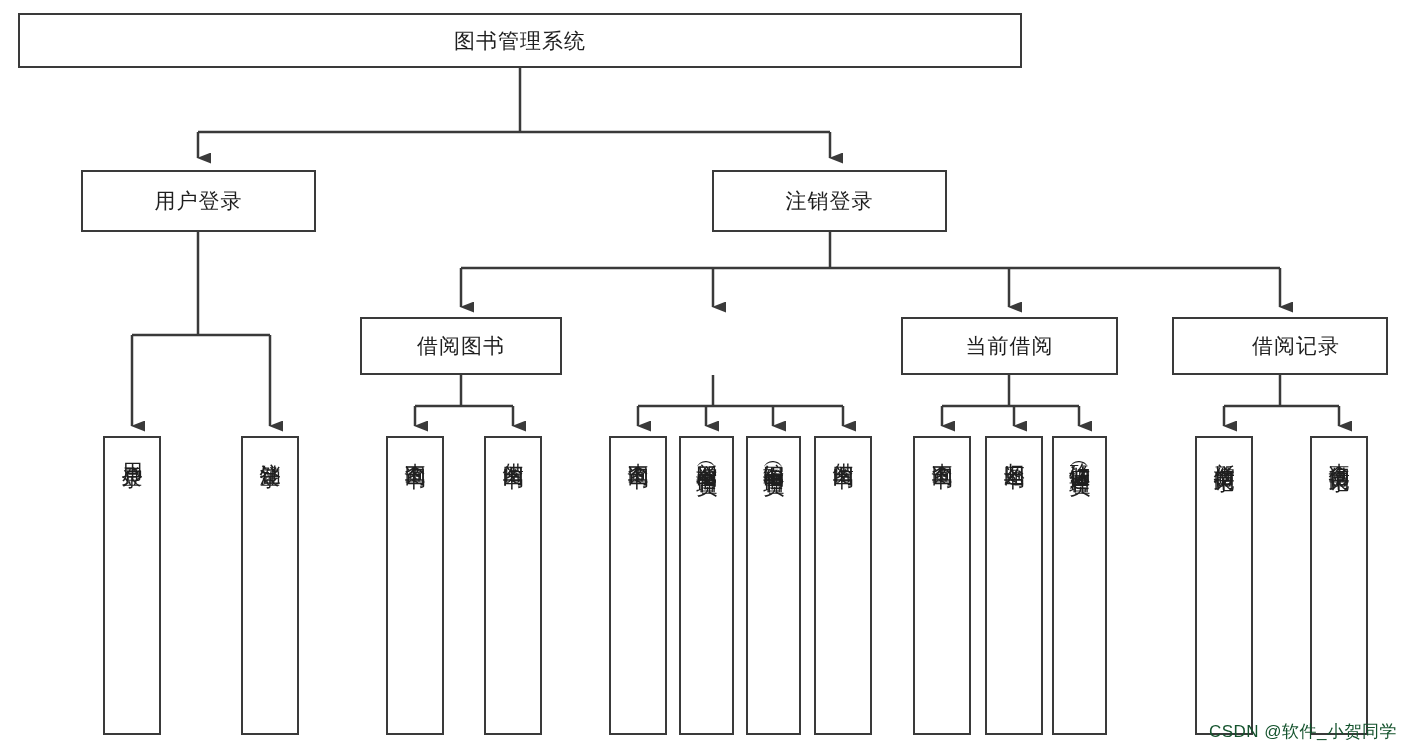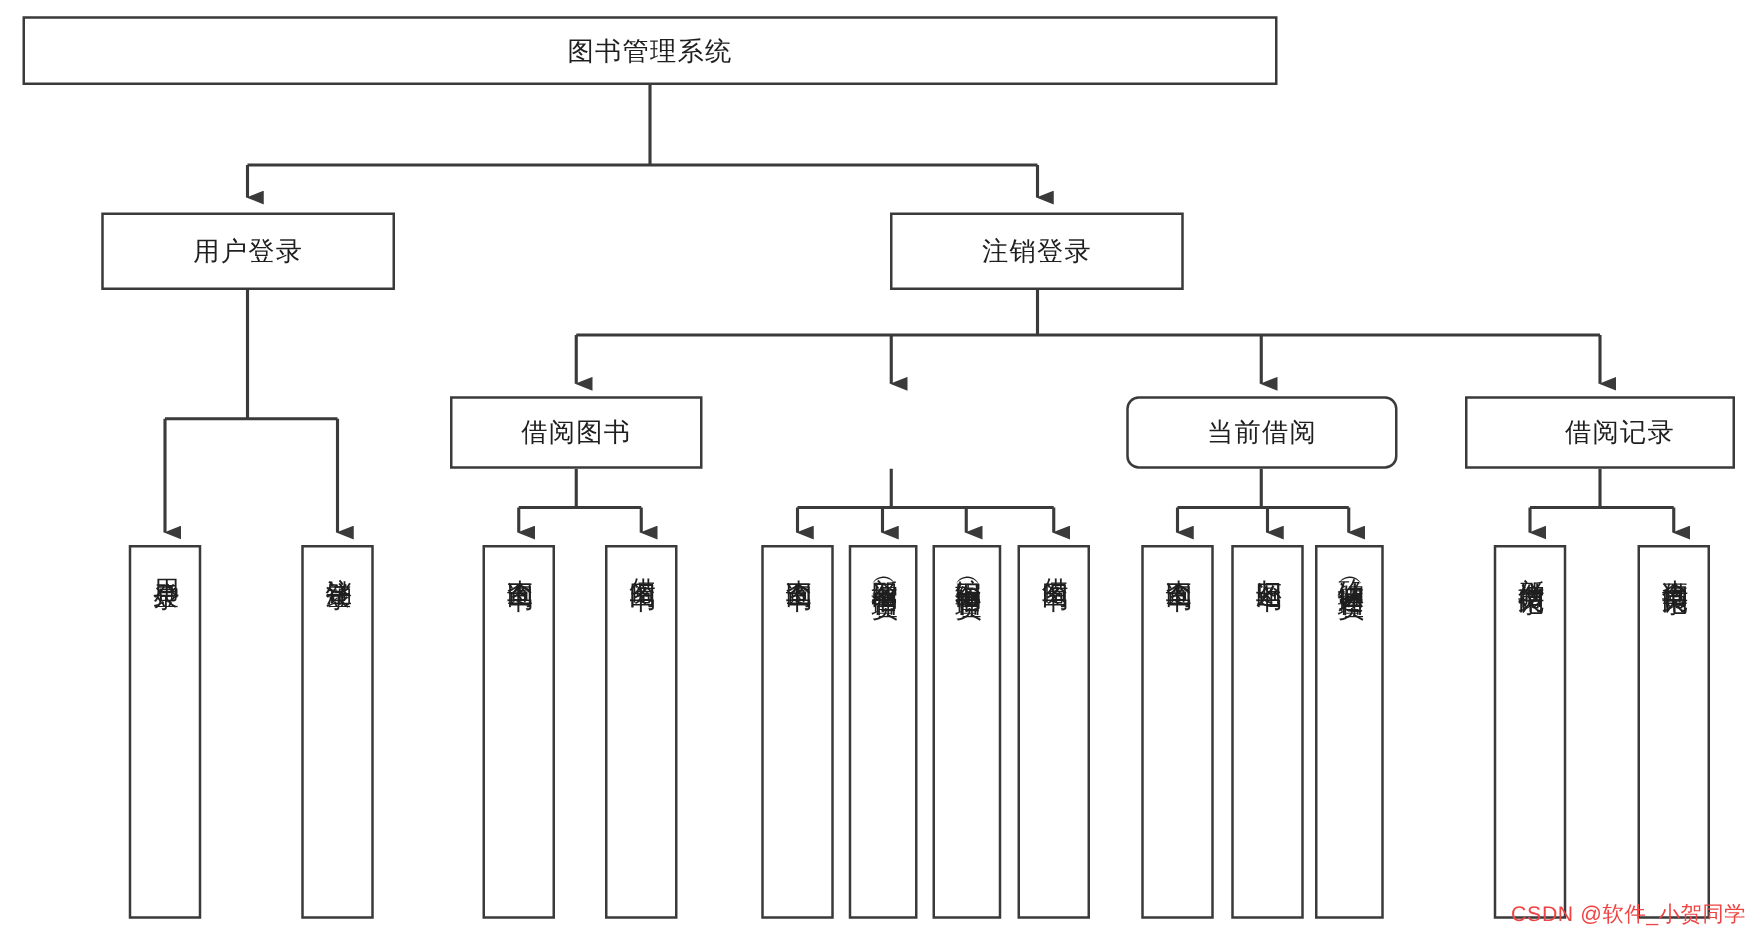--- a/index.html
+++ b/index.html
@@ -53,21 +53,21 @@
     line-height: 1.16;
     letter-spacing: 2px;
     white-space: nowrap;
     text-align: left;
   }
   .watermark {
     position: absolute;
     right: 8px;
     bottom: 4px;
     font-size: 17px;
-    color: #ef4444;
+    color: #14532d;
     letter-spacing: 0.5px;
     white-space: nowrap;
   }
 </style>
 </head>
 <body>
 
 <div id="canvas">
 
   <svg class="wires" viewBox="0 0 1405 747">
@@ -130,21 +130,21 @@
 
   <div class="node h" style="left:712px; top:170px; width:235px; height:62px;">
     <span>注销登录</span>
   </div>
 
   <div class="node h" style="left:360px; top:317px; width:202px; height:58px;">
     <span>借阅图书</span>
   </div>
 
 
-  <div class="node h" style="left:901px; top:317px; width:217px; height:58px;border-radius:10px;">
+  <div class="node h" style="left:901px; top:317px; width:217px; height:58px;">
     <span>当前借阅</span>
   </div>
 
   <div class="node h" style="left:1172px; top:317px; width:216px; height:58px;padding-left:32px;">
     <span>借阅记录</span>
   </div>
 
   <div class="node v" style="left:103px; top:436px; width:58px; height:299px;">
     <span class="vtext">用户登录</span>
   </div>

